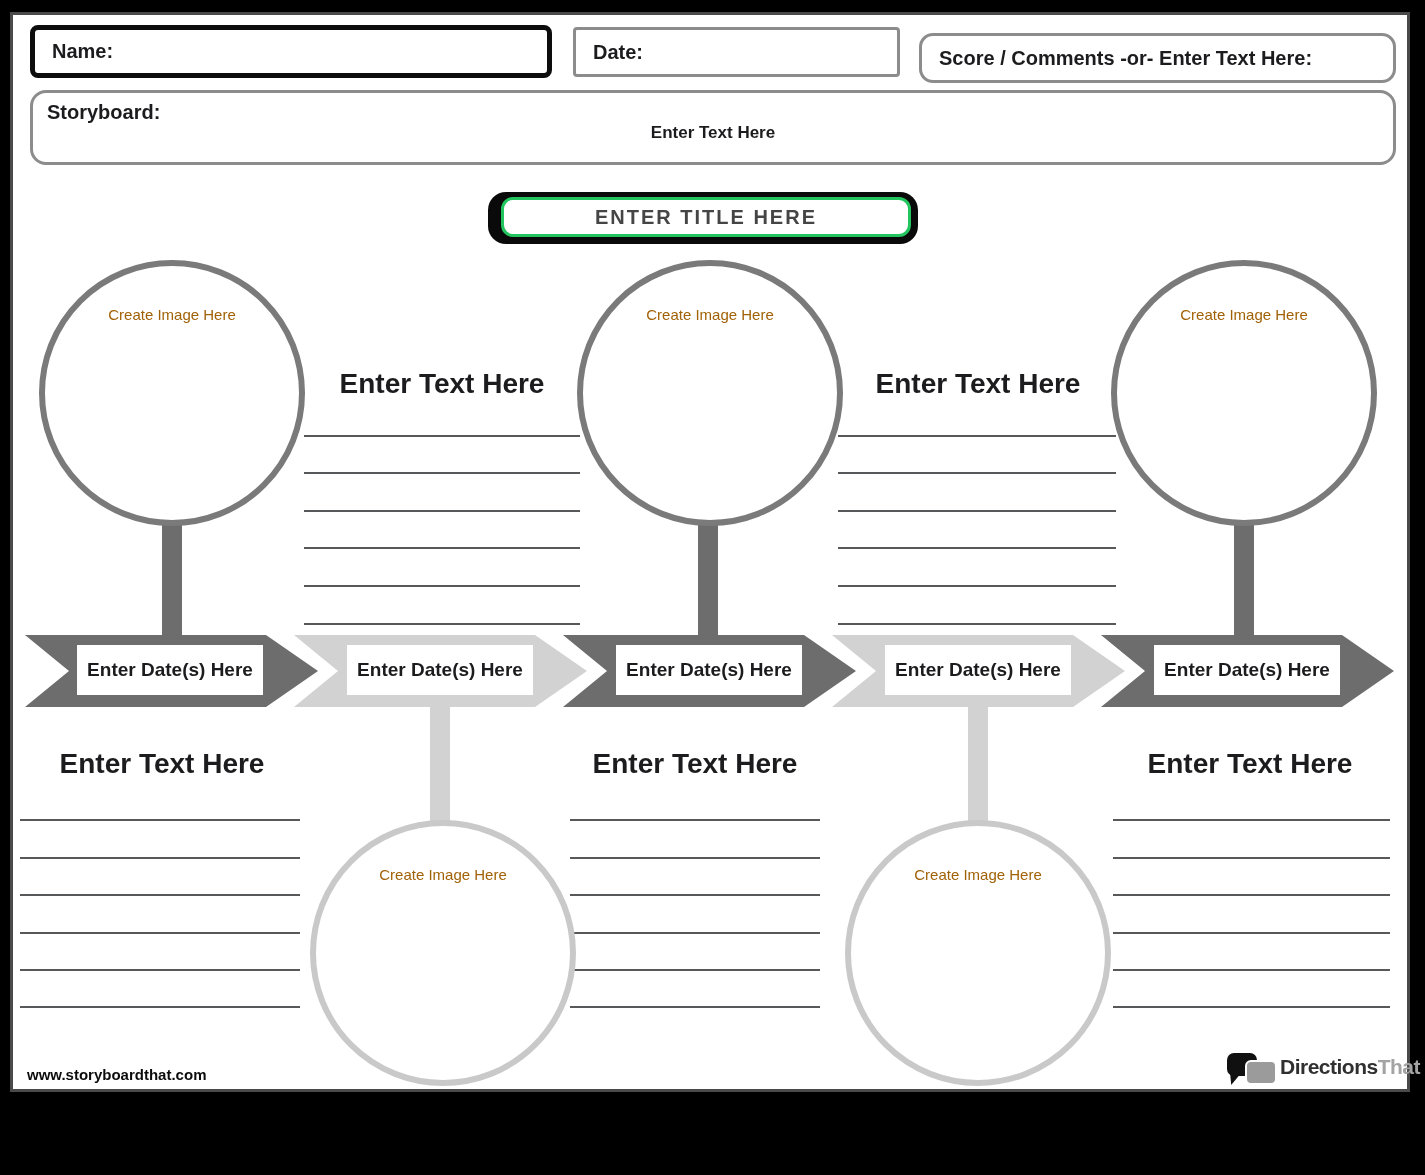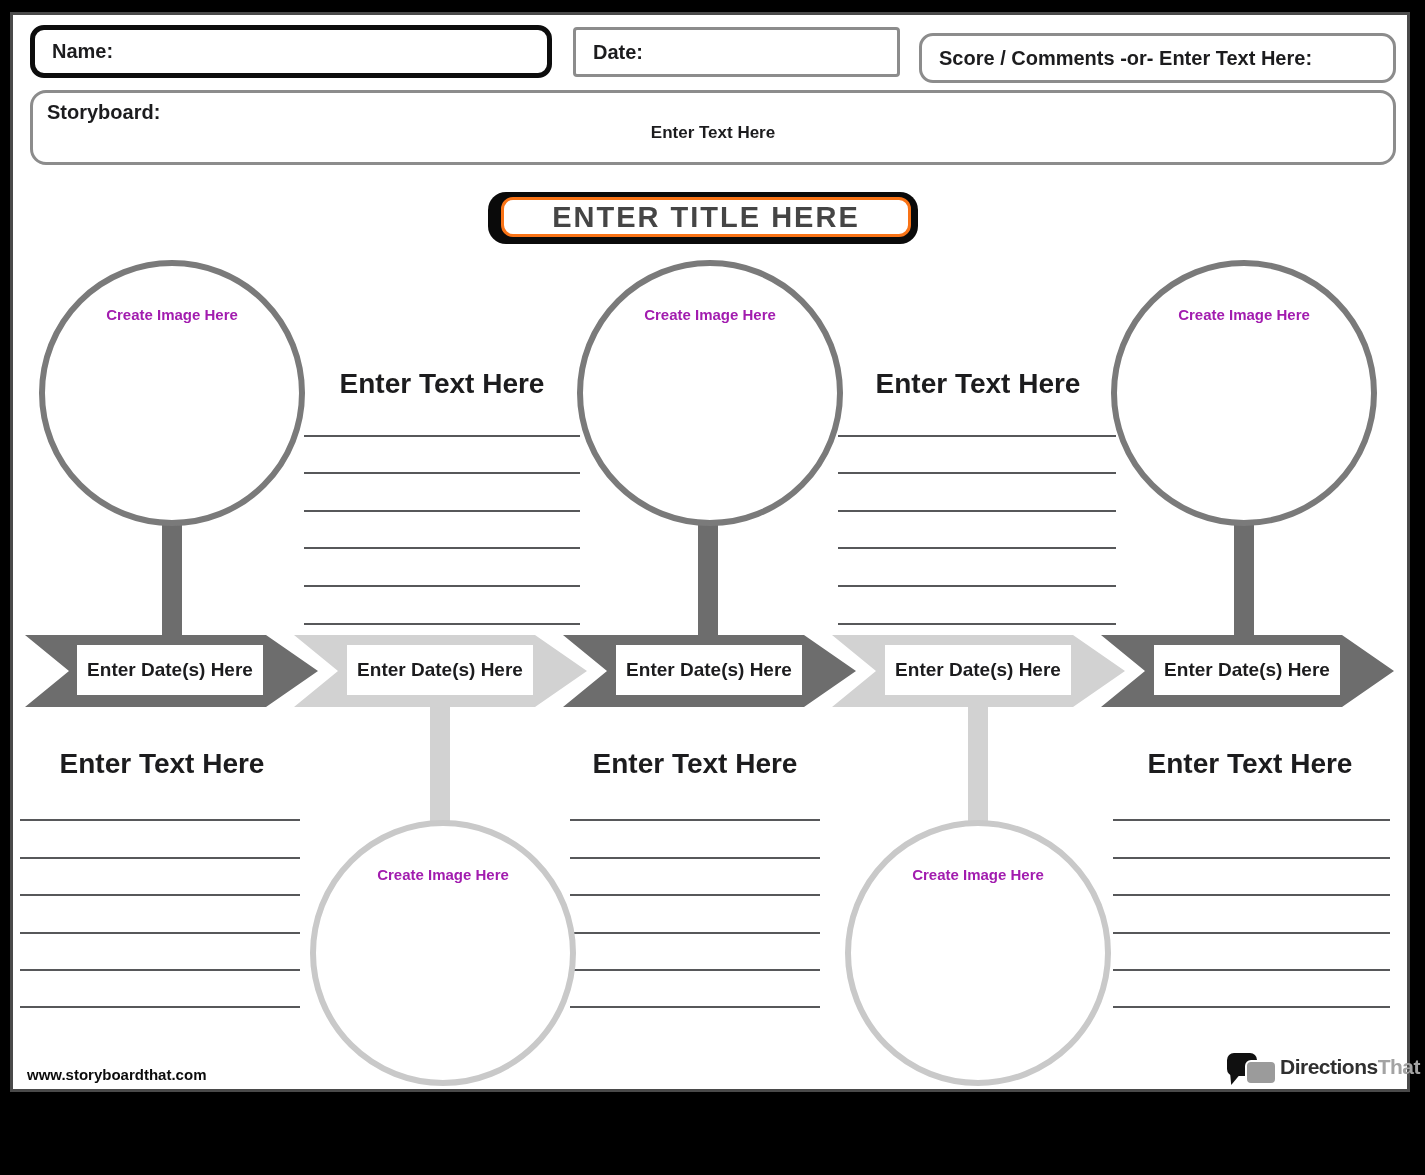--- a/index.html
+++ b/index.html
@@ -19,48 +19,48 @@
     box-sizing:border-box;
   }
   
   .hbox{
     box-sizing:border-box;
     background:#fff;
     display:flex;align-items:center;
     padding-left:17px;
     font-weight:bold;color:#1c1c1e;font-size:20px;
   }
-  .name-box{left:30px;top:25px;width:522px;height:53px;border:5px solid #0d0d0d;border-radius:14px;}
+  .name-box{left:30px;top:25px;width:522px;height:53px;border:5px solid #0d0d0d;border-radius:8px;}
   .date-box{left:573px;top:27px;width:327px;height:50px;border:3px solid #8c8c8c;border-radius:4px;}
   .score-box{left:919px;top:33px;width:477px;height:50px;border:3px solid #8c8c8c;border-radius:14px;}
   .directions-box{left:30px;top:90px;width:1366px;height:75px;border:3px solid #8c8c8c;border-radius:16px;box-sizing:border-box;background:#fff;}
   .directions-label{left:47px;top:101px;font-weight:bold;color:#1c1c1e;font-size:20px;}
   .directions-text{left:30px;top:123px;width:1366px;text-align:center;font-weight:bold;color:#1c1c1e;font-size:17px;}
   
   .title-outer{left:488px;top:192px;width:430px;height:52px;background:#0a0a0a;border-radius:18px;}
   .title-inner{
     left:501px;top:197px;width:410px;height:40px;
-    background:#fff;border:3px solid #f97316;border-radius:12px;
+    background:#fff;border:3px solid #22c55e;border-radius:12px;
     box-sizing:border-box;
     display:flex;align-items:center;justify-content:center;
-    font-weight:bold;font-size:29px;letter-spacing:2px;color:#454545;
+    font-weight:bold;font-size:20px;letter-spacing:2px;color:#454545;
   }
   
   .stem{width:20px;}
   .stem.dark{background:#6d6d6d;}
   .stem.light{background:#d2d2d2;}
   .circle{
     width:266px;height:266px;border-radius:50%;
     background:#fff;box-sizing:border-box;
   }
   .circle.dark{border:6px solid #7a7a7a;}
   .circle.light{border:6px solid #c9c9c9;}
   .circle .cih{
     position:absolute;left:0;top:40px;width:100%;
-    text-align:center;font-weight:bold;font-size:15px;color:#a21caf;
+    text-align:center;font-weight:normal;font-size:15px;color:#a16207;
   }
   
   .heading{
     text-align:center;font-weight:bold;font-size:28px;color:#1c1c1e;
   }
   .lines-top{
     background:repeating-linear-gradient(to bottom,
       transparent 0, transparent 35.6px, #57585a 35.6px, #57585a 37.6px);
   }
   .lines-bottom{

